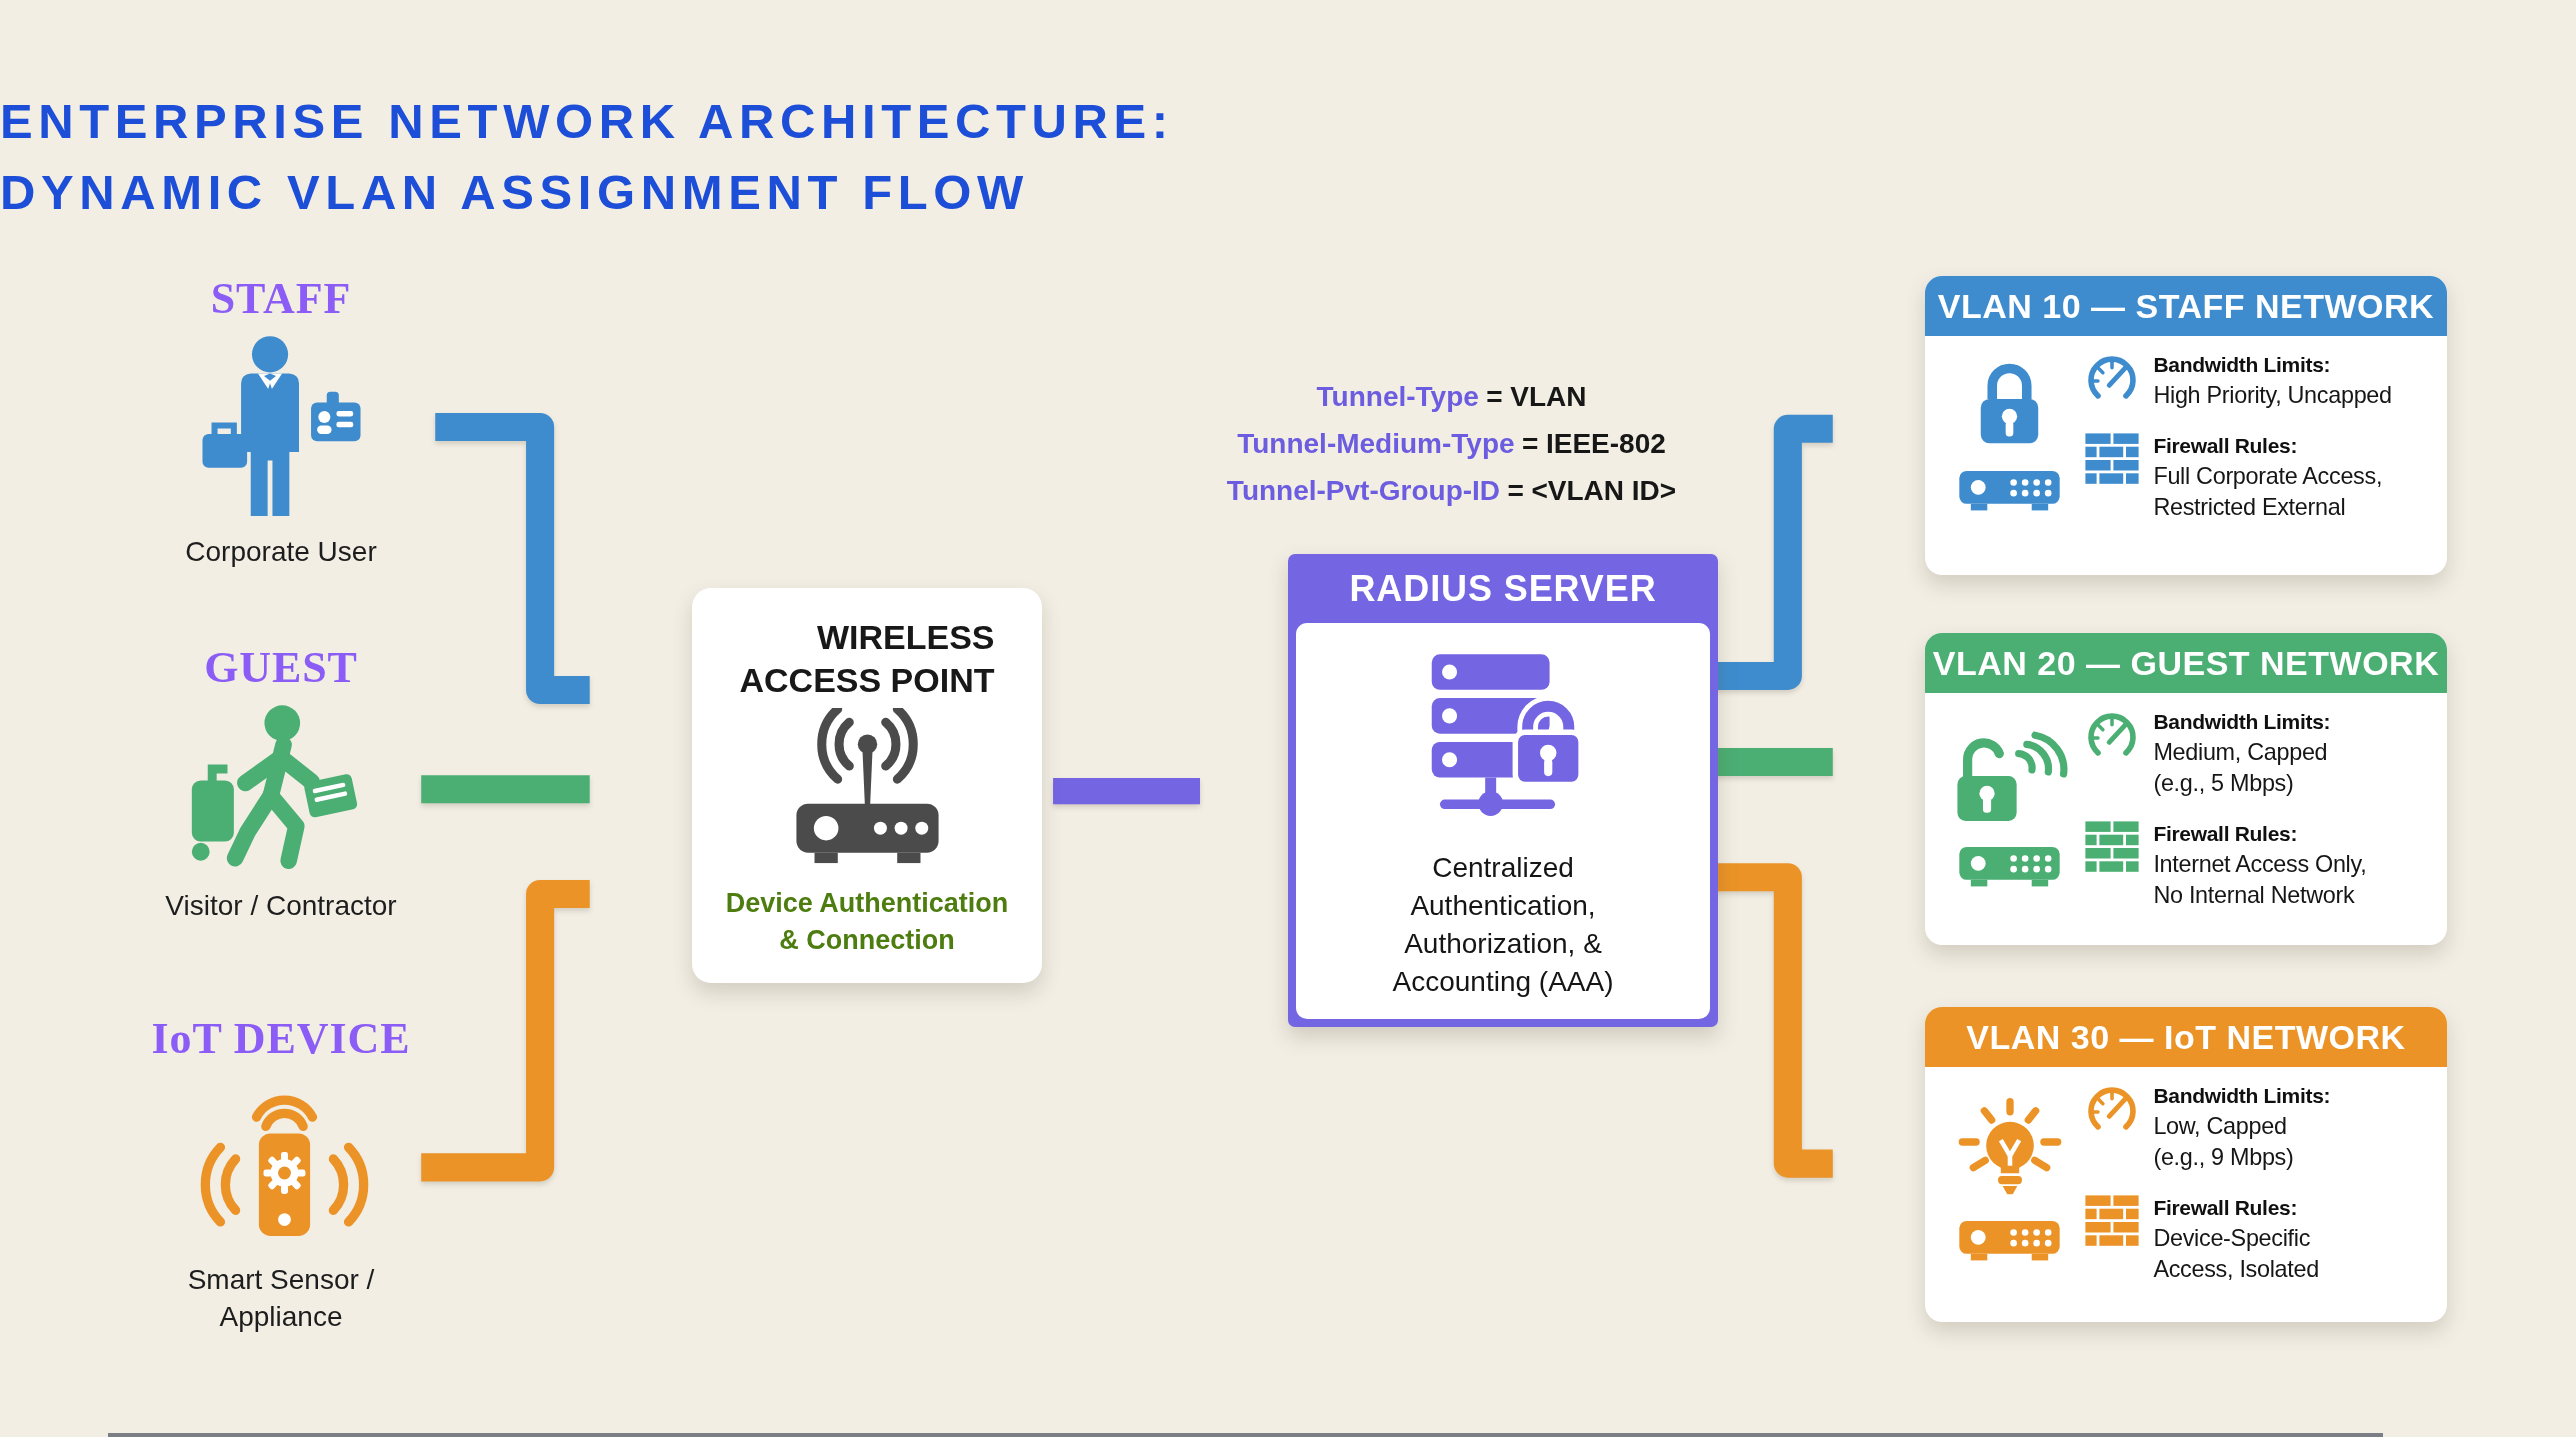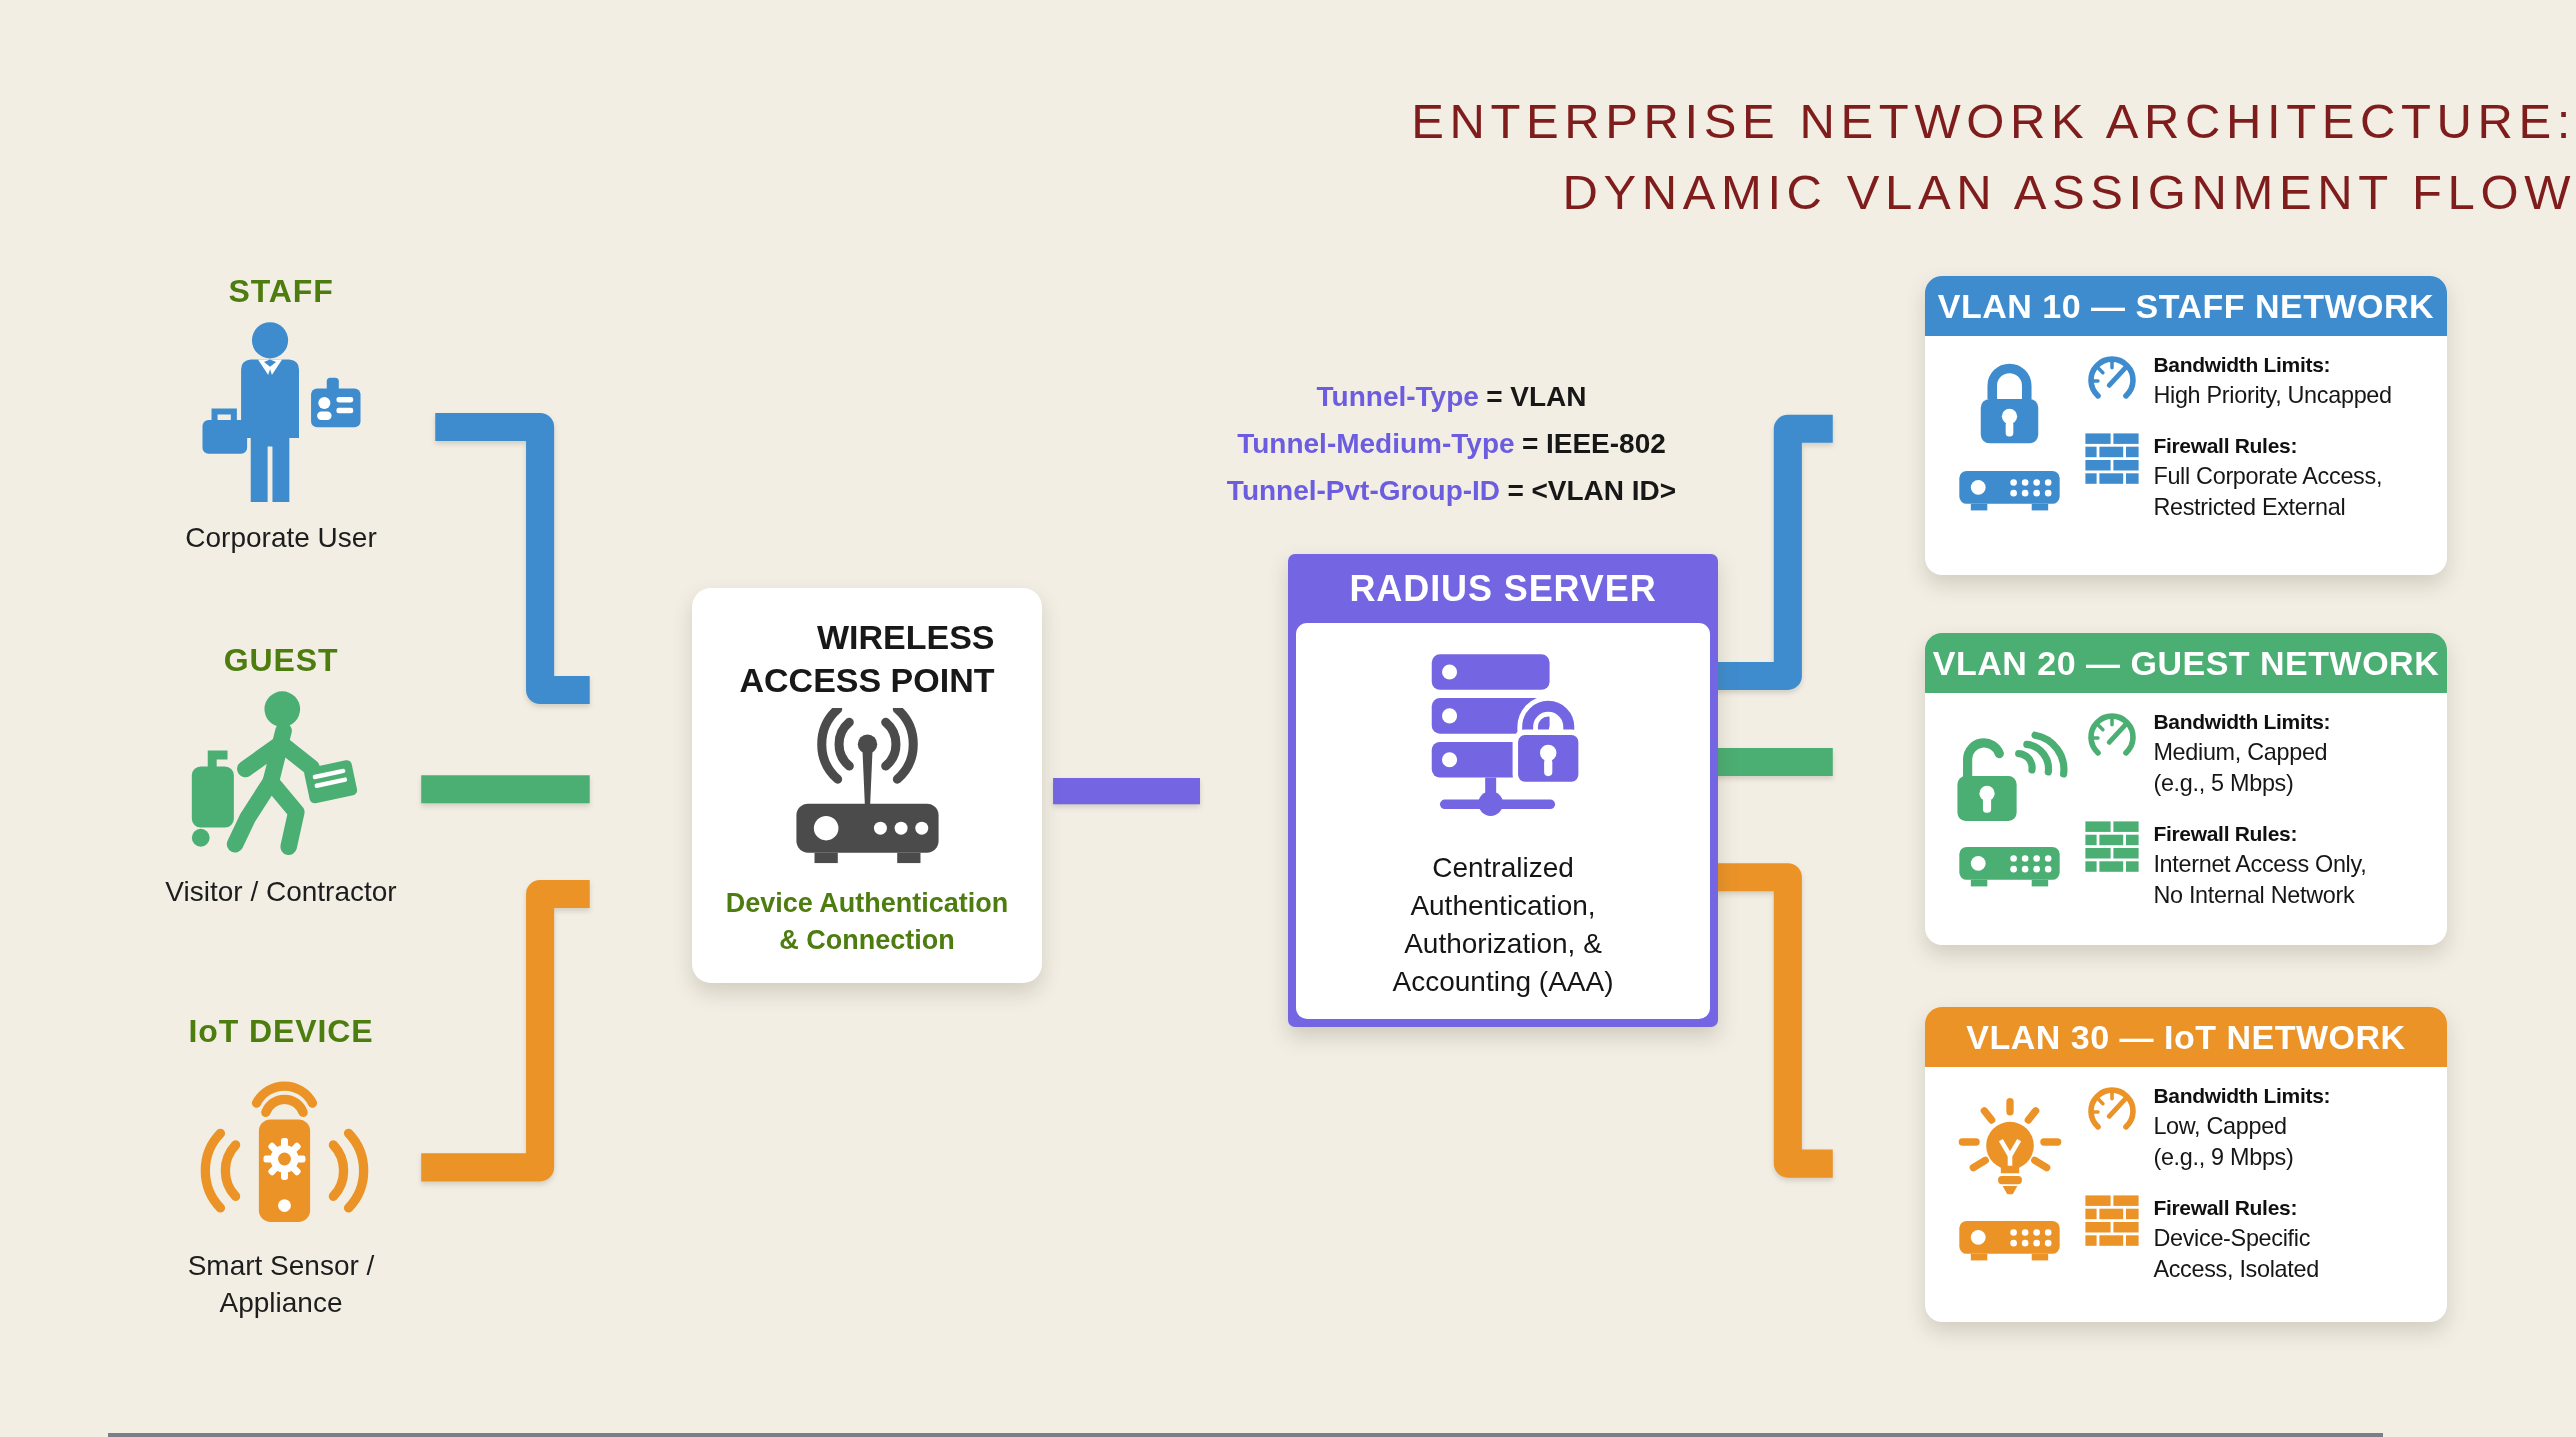--- a/index.html
+++ b/index.html
@@ -7,26 +7,26 @@
   #canvas{position:relative;width:2576px;height:1438px;background:#f2eee4;overflow:hidden;}
 
   
   .c-blue{color:#3e8cce;}
   .c-green{color:#4bae73;}
   .c-orange{color:#eb9327;}
   .c-purple{color:#7465e2;}
   .c-gray{color:#4b4b4b;}
 
   
-  .title{position:absolute;left:0;top:86px;width:100%;text-align:right;
-         font-weight:400;font-size:49px;line-height:71px;letter-spacing:5.6px;color:#7f1d1d;}
+  .title{position:absolute;left:0;top:86px;width:100%;text-align:left;
+         font-weight:700;font-size:49px;line-height:71px;letter-spacing:5.6px;color:#1d4ed8;}
 
   
   .source{position:absolute;left:89px;width:384px;text-align:center;}
-  .src-label{font-size:32px;font-weight:700;color:#4d7c0f;letter-spacing:0.9px;}
+  .src-label{font-size:44px;font-weight:700;color:#8b5cf6;letter-spacing:0.9px;font-family:Liberation Serif, serif;}
   .src-icon{margin-top:11.2px;}
   .src-sub{margin-top:7.5px;font-size:28px;font-weight:500;color:#1d1d1d;line-height:37px;}
 
   
   .arrows{position:absolute;left:0;top:0;filter:drop-shadow(0 3.7px 2.8px rgba(70,60,40,.18));}
   .arrows path{fill:none;stroke-linejoin:round;stroke-linecap:butt;}
   .ln-blue{stroke:#3e8cce;stroke-width:30;}
   .ln-green{stroke:#4bae73;stroke-width:30;}
   .ln-orange{stroke:#eb9327;stroke-width:30;}
   .ln-purple{stroke:#7465e2;stroke-width:28;}

